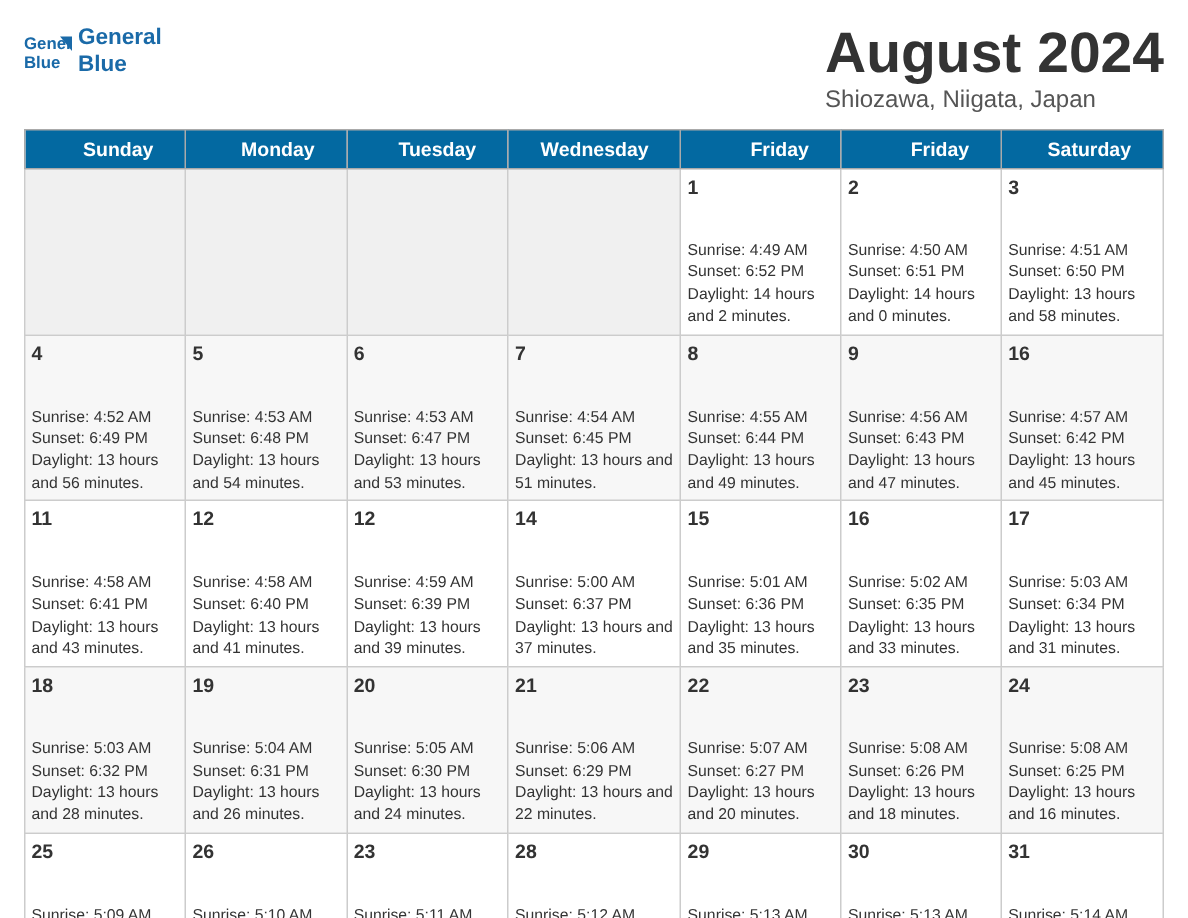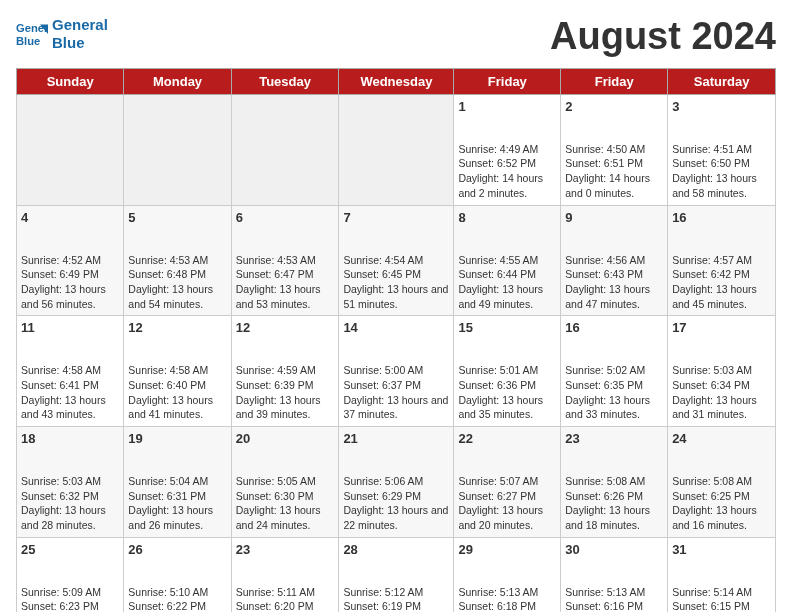--- a/index.html
+++ b/index.html
@@ -37,24 +37,24 @@
     .subtitle {
       font-size: 16px;
       color: #555;
     }
     .calendar {
       width: 100%;
       border-collapse: collapse;
       font-size: 11px;
     }
     .calendar thead tr th {
-      background: #b91c1c;
+      background: #0369a1;
       color: #fff;
       padding: 5px 21px;
-      text-align: center;
+      text-align: right;
       font-size: 13px;
       font-weight: bold;
       border: 1px solid #aaa;
     }
     .calendar tbody tr td {
       vertical-align: top;
       border: 1px solid #ccc;
       padding: 4px;
       width: calc(100% / 7);
       min-height: 80px;
@@ -91,20 +91,21 @@
     </svg>
     <div>
       <div style="font-size:15px;font-weight:bold;color:#333;line-height:1.2;">
         <span style="color:#1a6aa8;">General</span><br>
         <span style="color:#1a6aa8;">Blue</span>
       </div>
     </div>
   </div>
   <div class="title-area">
     <div class="main-title">August 2024</div>
+    <div class="subtitle">Shiozawa, Niigata, Japan</div>
   </div>
 </div>
 
 <table class="calendar">
   <thead>
     <tr id="weekday-header">
     <th>Sunday</th>
         <th>Monday</th>
         <th>Tuesday</th>
         <th>Wednesday</th>

